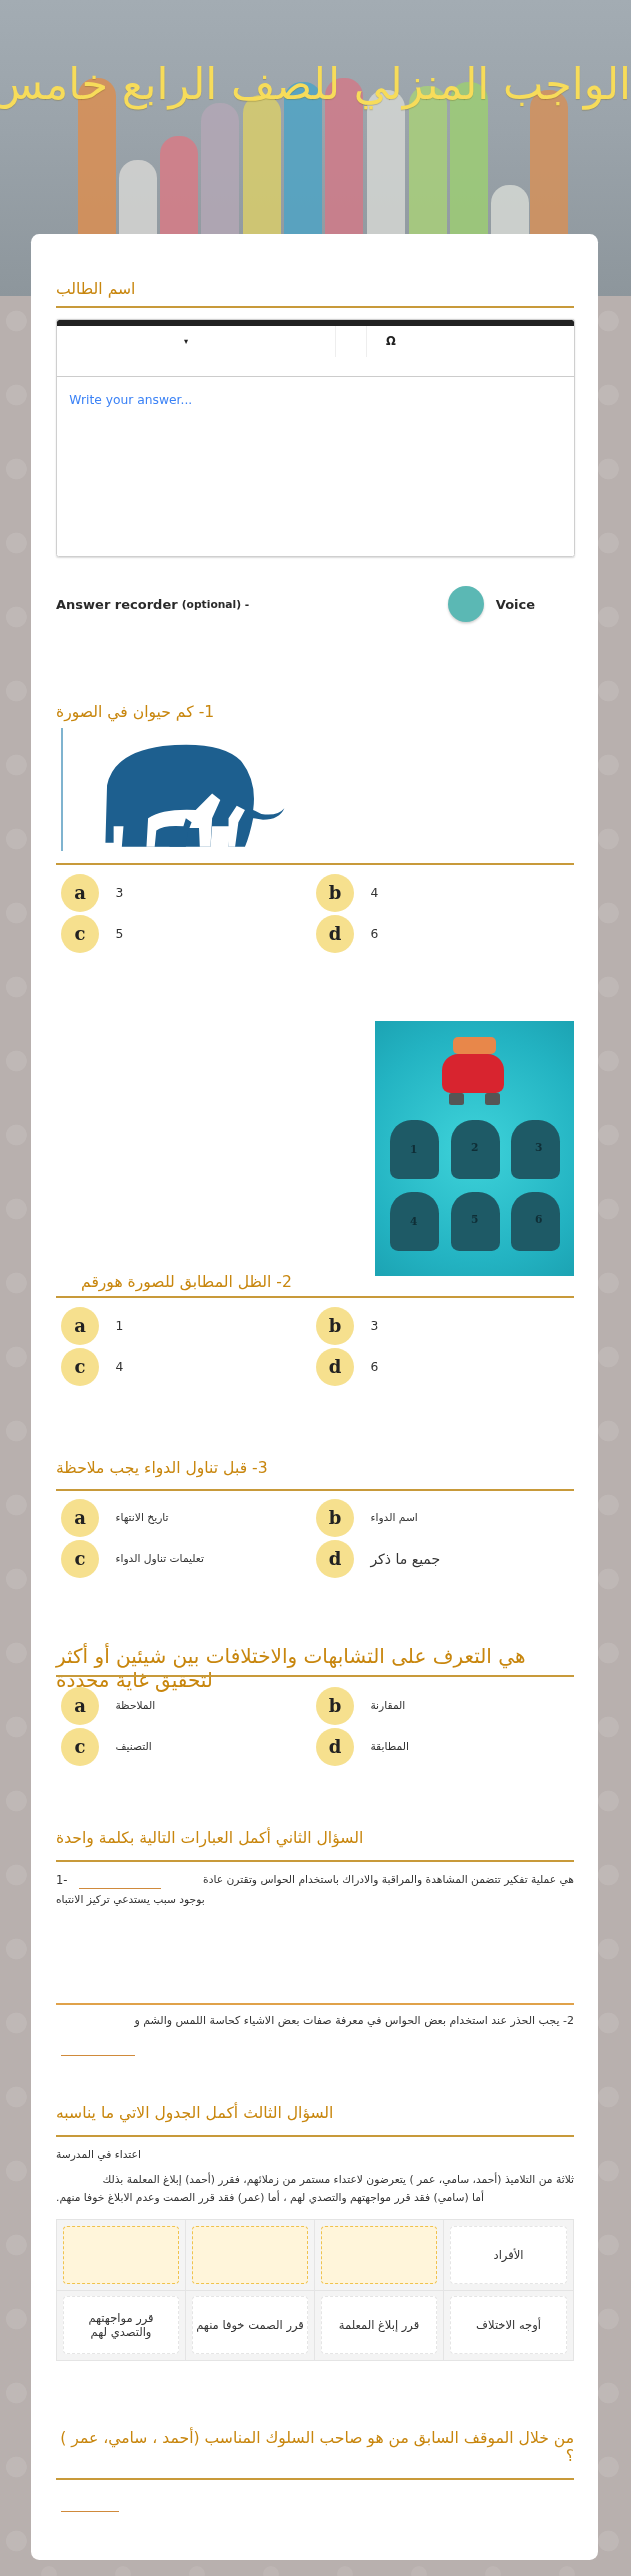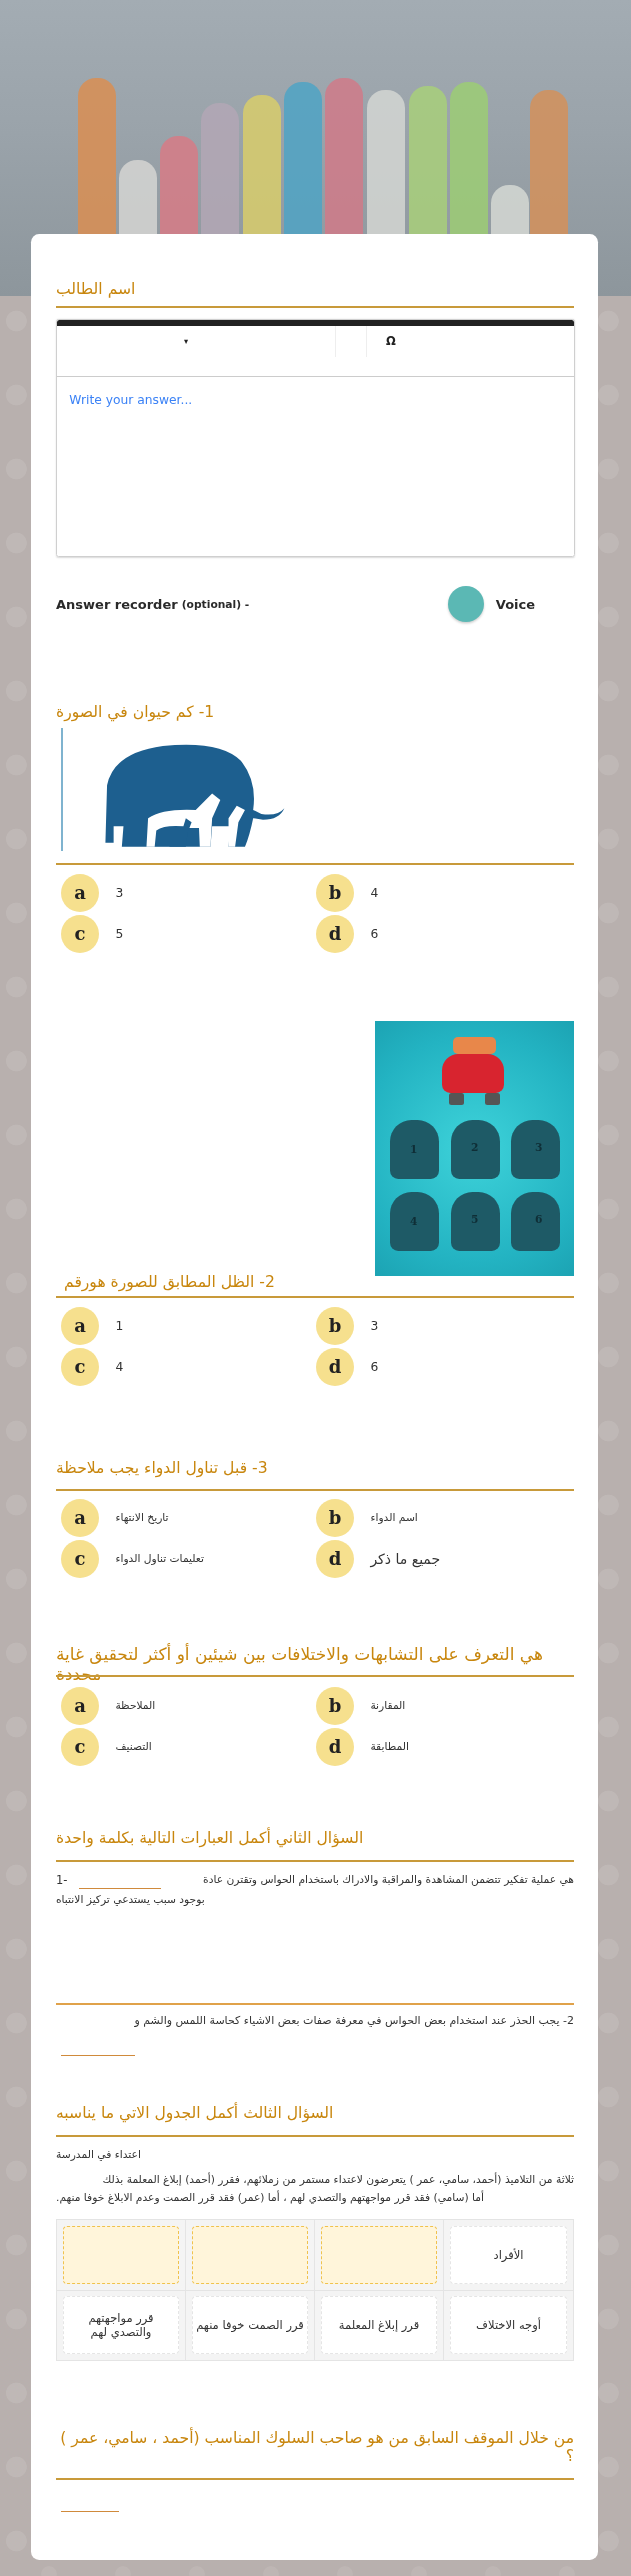--- a/index.html
+++ b/index.html
@@ -93,20 +93,21 @@
   <div class="chalk" style="left:160px;top:136px;height:164px;background:#d67b86;"></div>
   <div class="chalk" style="left:201px;top:103px;height:197px;background:#b3a7b5;"></div>
   <div class="chalk" style="left:243px;top:95px;height:205px;background:#d8cc6b;"></div>
   <div class="chalk" style="left:284px;top:82px;height:218px;background:#4fa3c4;"></div>
   <div class="chalk" style="left:325px;top:78px;height:222px;background:#d07a88;"></div>
   <div class="chalk" style="left:367px;top:90px;height:210px;background:#d3d6d2;"></div>
   <div class="chalk" style="left:409px;top:86px;height:214px;background:#a8cf7a;"></div>
   <div class="chalk" style="left:450px;top:82px;height:218px;background:#9ccc74;"></div>
   <div class="chalk" style="left:491px;top:185px;height:115px;background:#d5d8d3;"></div>
   <div class="chalk" style="left:530px;top:90px;height:214px;background:#d4905a;"></div>
+  <div class="hero-title">الواجب المنزلي للصف الرابع خامس</div>
 </div>
 
 <div class="card">
 
   <div class="section" style="top:46px;">
     <div class="q-title">اسم الطالب</div>
     <div class="rule" style="top:26px;"></div>
     <div class="editor" style="top:39px;">
       <div class="editor-topbar"></div>
       <div class="toolbar">
@@ -174,21 +175,21 @@
       <div style="position:absolute;left:15px;top:171px;width:49px;height:59px;background:#1e5a66;border-radius:21.4px 21.4px 8.2px 8.2px;"></div>
       <div style="position:absolute;left:76px;top:171px;width:49px;height:59px;background:#1e5a66;border-radius:21.4px 21.4px 8.2px 8.2px;"></div>
       <div style="position:absolute;left:136px;top:171px;width:49px;height:59px;background:#1e5a66;border-radius:21.4px 21.4px 8.2px 8.2px;"></div>
       <span style="position:absolute;left:35px;top:122px;font-size:10.7px;font-weight:bold;color:#0f2e36;font-family:'DejaVu Serif',serif;">1</span>
       <span style="position:absolute;left:96px;top:120px;font-size:10.7px;font-weight:bold;color:#0f2e36;font-family:'DejaVu Serif',serif;">2</span>
       <span style="position:absolute;left:160px;top:120px;font-size:10.7px;font-weight:bold;color:#0f2e36;font-family:'DejaVu Serif',serif;">3</span>
       <span style="position:absolute;left:35px;top:194px;font-size:10.7px;font-weight:bold;color:#0f2e36;font-family:'DejaVu Serif',serif;">4</span>
       <span style="position:absolute;left:96px;top:192px;font-size:10.7px;font-weight:bold;color:#0f2e36;font-family:'DejaVu Serif',serif;">5</span>
       <span style="position:absolute;left:160px;top:192px;font-size:10.7px;font-weight:bold;color:#0f2e36;font-family:'DejaVu Serif',serif;">6</span>
     </div>
-    <div class="q-title" style="position:absolute;top:252px;left:8px;">2- الظل المطابق للصورة هورقم</div>
+    <div class="q-title" style="position:absolute;top:252px;left:25px;">2- الظل المطابق للصورة هورقم</div>
     <div class="rule" style="top:275px;"></div>
     <div class="options" style="top:284px;">
       <div class="opt-row">
         <div class="opt">
             <div class="bubble">a</div>
             <span class="opt-text">1</span>
           </div>
         <div class="opt">
             <div class="bubble">b</div>
             <span class="opt-text">3</span>
@@ -228,21 +229,21 @@
           </div>
         <div class="opt">
             <div class="bubble">d</div>
             <span class="opt-text" style="font-size:14px;">جميع ما ذكر</span>
           </div>
       </div>
     </div>
   </div>
 
   <div class="section" style="top:1410px;">
-    <div class="q-title" style="font-size:17px;">هي التعرف على التشابهات والاختلافات بين شيئين أو أكثر لتحقيق غاية محددة</div>
+    <div class="q-title" style="font-size:20px;">هي التعرف على التشابهات والاختلافات بين شيئين أو أكثر لتحقيق غاية محددة</div>
     <div class="rule" style="top:31px;"></div>
     <div class="options" style="top:41px;">
       <div class="opt-row">
         <div class="opt">
             <div class="bubble">a</div>
             <span class="opt-text" style="font-size:10.7px;">الملاحظة</span>
           </div>
         <div class="opt">
             <div class="bubble">b</div>
             <span class="opt-text" style="font-size:10.7px;">المقارنة</span>

